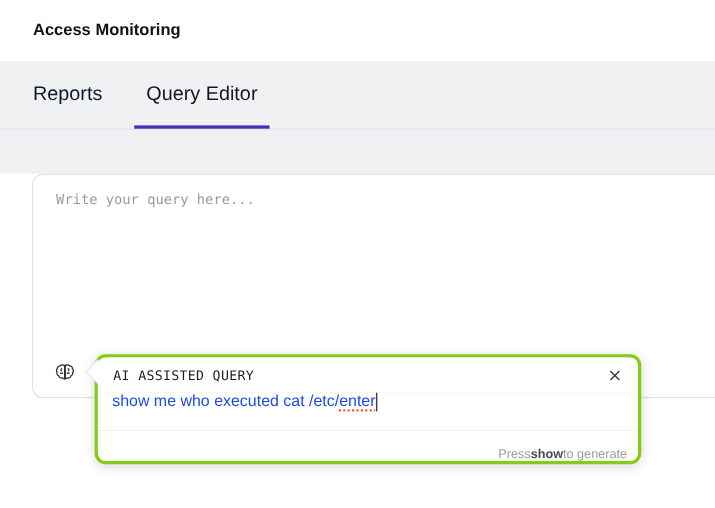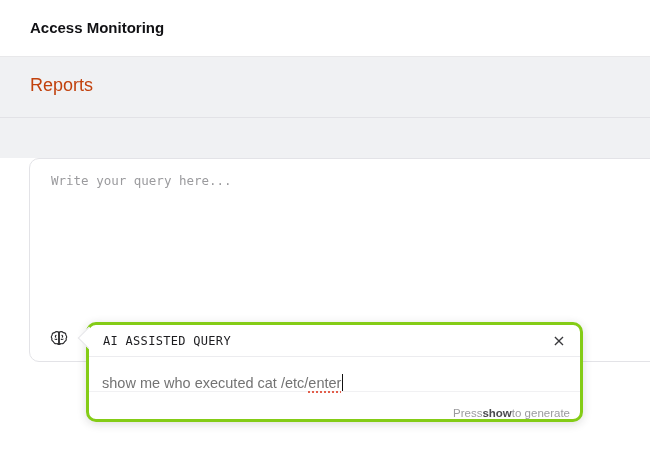--- a/index.html
+++ b/index.html
@@ -15,21 +15,21 @@
   }
   .page-title { font-size:15px; font-weight:bold; color:#111114; line-height:19px; }
   
   .tab-section { background:#f0f1f3; height:101px; }
   .tab-row {
     height:61px; border-bottom:1px solid #e2e2e6;
     display:flex; align-items:stretch; padding-left:19px;
   }
   .tab {
     display:flex; align-items:center; padding:0 11px; margin-right:18px;
-    font-size:18px; color:#c2410c; cursor:pointer; border-bottom:3px solid transparent;
+    font-size:18px; color:#0f172a; cursor:pointer; border-bottom:3px solid transparent;
   }
   .tab.active { color:#17171c; border-bottom-color:#4a2dbe; }
   
   .main { position:relative; background:#ffffff; height:320px; }
   .query-card {
     position:absolute; left:29px; top:0; width:645px; height:204px;
     background:#ffffff; border:1px solid #e3e3e7; border-radius:10px;
   }
   .query-placeholder {
     display:block; padding:14px 0 0 21px;
@@ -59,22 +59,22 @@
     font-family:"DejaVu Sans Mono", monospace; font-size:12px; font-weight:500;
     color:#1d1d20; letter-spacing:0.3px;
   }
   .close-button {
     background:none; border:none; cursor:pointer; width:22px; height:22px;
     display:flex; align-items:center; justify-content:center;
     font-size:16px; color:#3a3a3d; font-family:"DejaVu Sans", sans-serif; line-height:1;
   }
   .ai-query-input {
     position:relative; z-index:2; background:#fff; height:34px;
-    display:flex; align-items:flex-end; padding:0 13px;
-    font-size:14.5px; color:#737373; cursor:text; white-space:pre;
+    display:flex; align-items:flex-start; padding:0 13px;
+    font-size:14.5px; color:#1d4ed8; cursor:text; white-space:pre;
   }
   .misspelled {
     text-decoration:underline dotted #e25f4c;
     text-decoration-thickness:2px; text-underline-offset:3px;
   }
   .caret {
     display:inline-block; width:1.5px; height:17px; background:#111;
     vertical-align:text-bottom; margin-left:0.5px;
   }
   .ai-popup-footer {
@@ -90,20 +90,23 @@
 <div class="screen">
 
   <header class="page-header">
     <div class="page-title">Access Monitoring</div>
   </header>
 
   <nav class="tab-section">
     <div class="tab-row">
       <div class="tab">
         <span>Reports</span>
+      </div>
+      <div class="tab active">
+        <span>Query Editor</span>
       </div>
     </div>
   </nav>
 
   <main class="main">
 
     <div class="query-card">
       <span class="query-placeholder">Write your query here...</span>
       <button class="brain-button" title="">
         <span>

